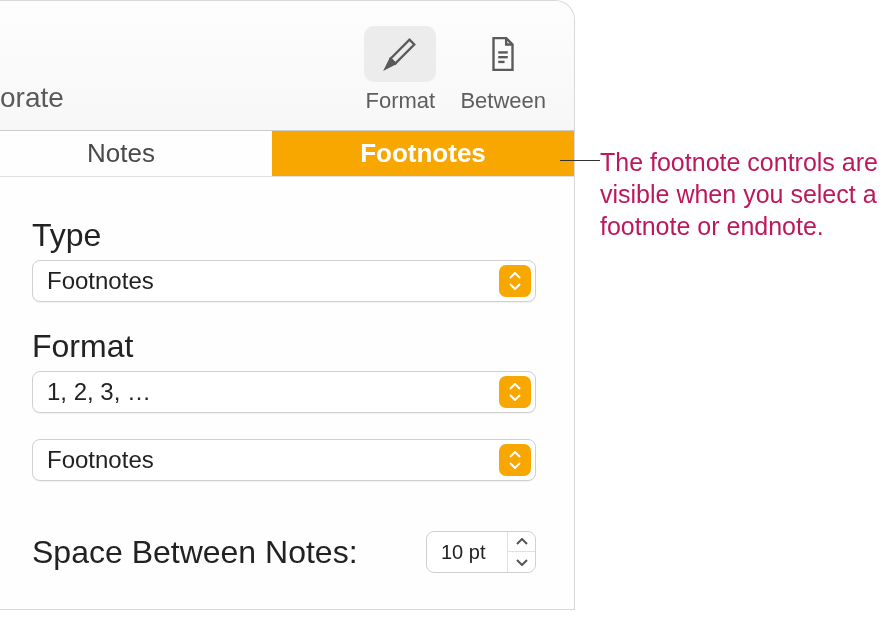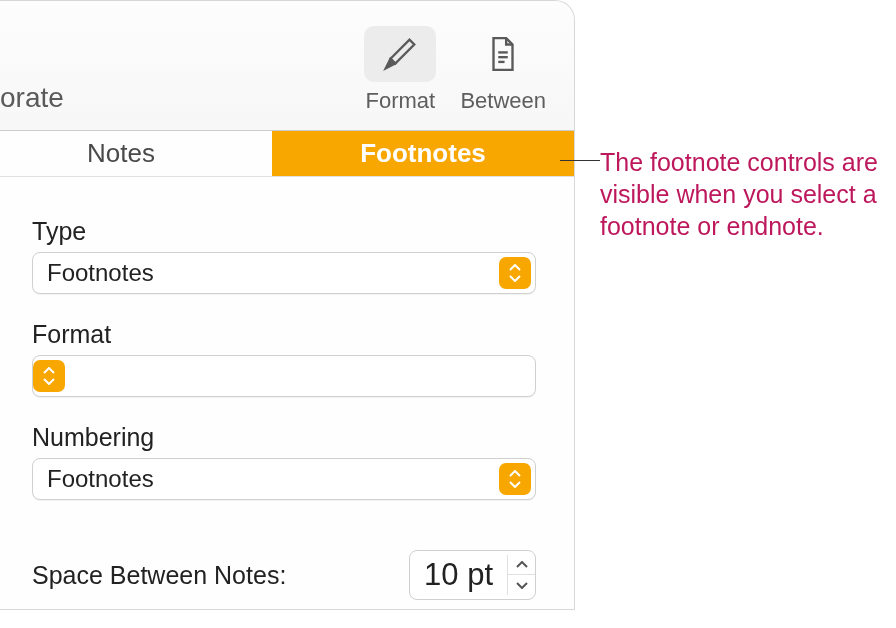--- a/index.html
+++ b/index.html
@@ -94,21 +94,21 @@
     .form-area {
       padding: 40px 38px 20px 62px;
       display: flex;
       flex-direction: column;
       gap: 8px;
     }
     .field-group {
       margin-bottom: 18px;
     }
     .field-label {
-      font-size: 25px;
+      font-size: 32px;
       color: #222;
       margin-bottom: 6px;
     }
     .popup {
       width: 100%;
       height: 42px;
       display: flex;
       align-items: center;
       background: #ffffff;
       border: 1px solid #d0d0d0;
@@ -152,21 +152,21 @@
     .stepper {
       display: flex;
       align-items: center;
       border: 1px solid #d0d0d0;
       border-radius: 8px;
       background: #ffffff;
       overflow: hidden;
     }
     .stepper-value {
       padding: 6px 14px;
-      font-size: 31px;
+      font-size: 20px;
       color: #222;
       min-width: 80px;
       text-align: left;
     }
     .stepper-buttons {
       display: flex;
       flex-direction: column;
       border-left: 1px solid #e0e0e0;
       width: 28px;
     }
@@ -254,33 +254,33 @@
           <svg viewBox="0 0 12 8">
               <path d="M1 2 L6 7 L11 2" stroke="#fff" stroke-width="2" fill="none"></path>
             </svg>
         </div>
       </div>
     </div>
 
     <div class="field-group">
       <div class="field-label">Format</div>
       <div class="popup">
+        <div class="popup-value">1, 2, 3, …</div>
         <div class="popup-arrows">
           <svg viewBox="0 0 12 8">
               <path d="M1 6 L6 1 L11 6" stroke="#fff" stroke-width="2" fill="none"></path>
             </svg>
           <svg viewBox="0 0 12 8">
               <path d="M1 2 L6 7 L11 2" stroke="#fff" stroke-width="2" fill="none"></path>
             </svg>
         </div>
       </div>
     </div>
 
     <div class="field-group">
-      <div class="field-label">Numbering</div>
       <div class="popup">
         <div class="popup-value">Footnotes</div>
         <div class="popup-arrows">
           <svg viewBox="0 0 12 8">
               <path d="M1 6 L6 1 L11 6" stroke="#fff" stroke-width="2" fill="none"></path>
             </svg>
           <svg viewBox="0 0 12 8">
               <path d="M1 2 L6 7 L11 2" stroke="#fff" stroke-width="2" fill="none"></path>
             </svg>
         </div>

